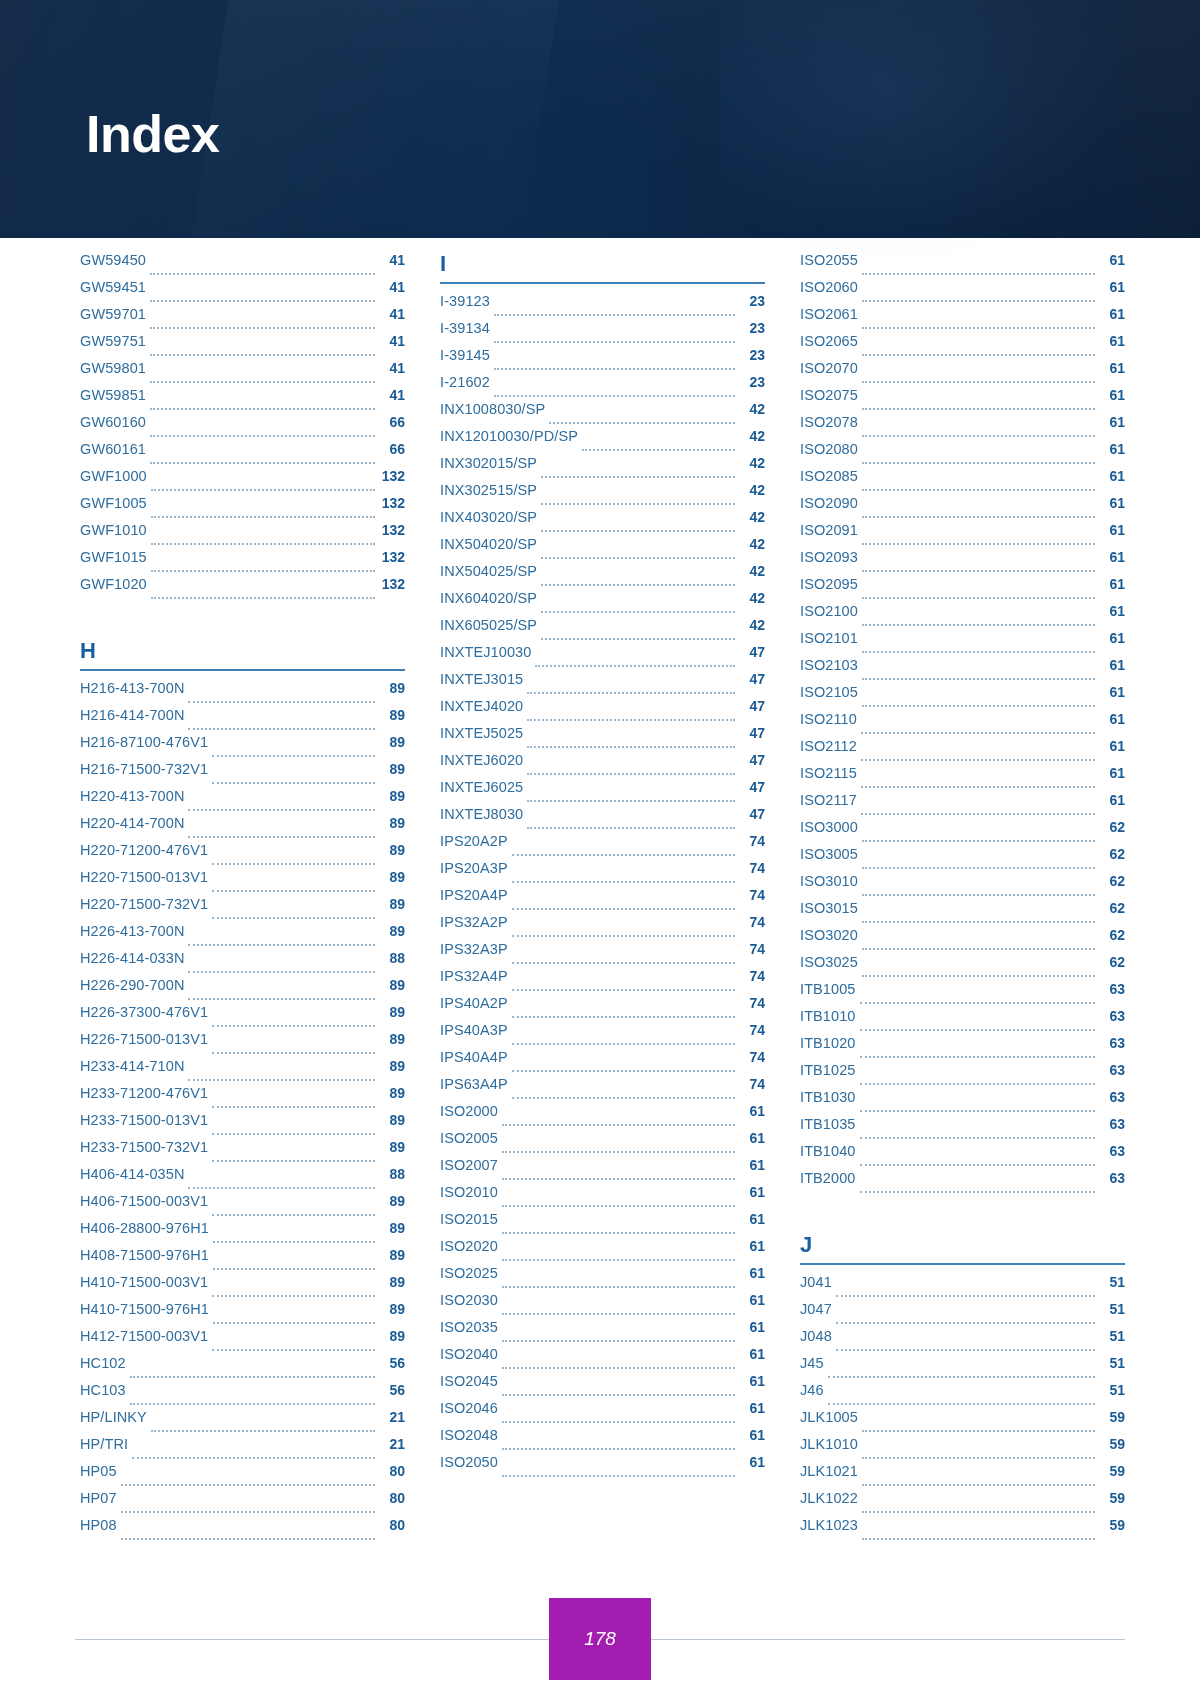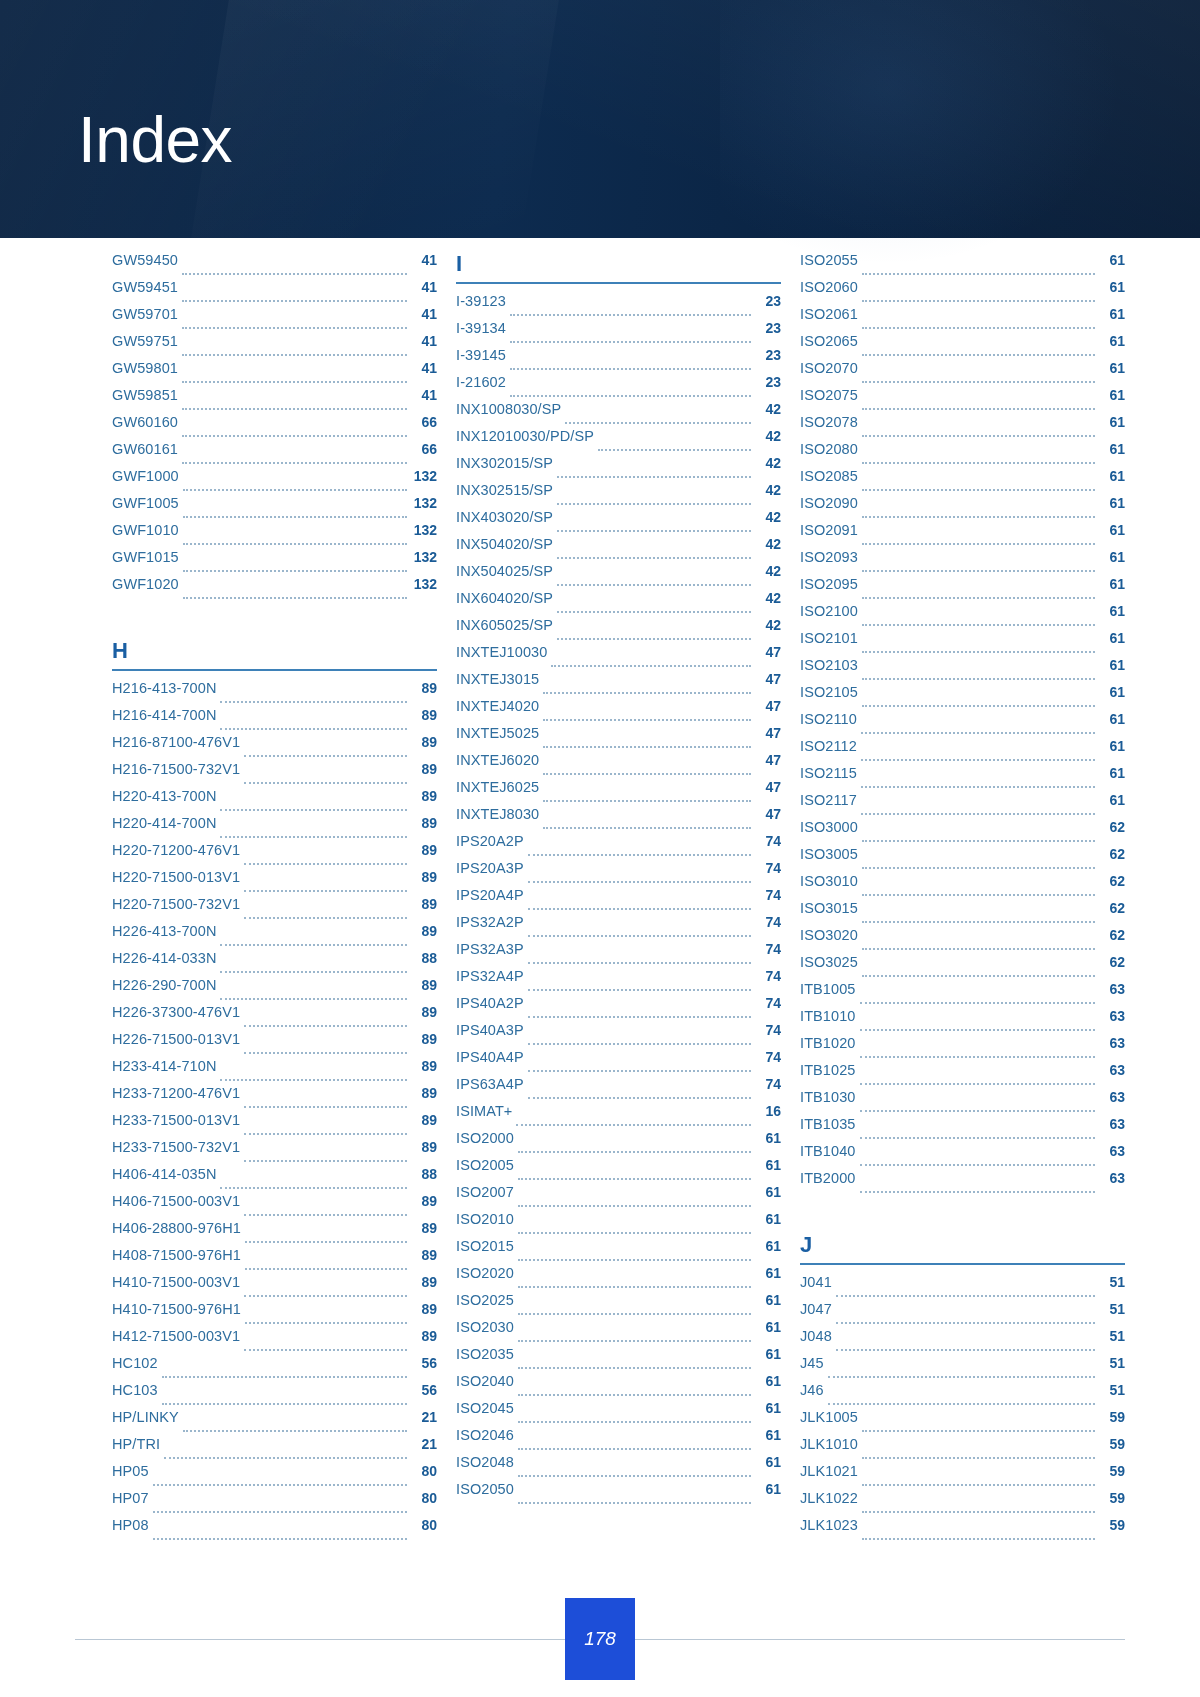--- a/index.html
+++ b/index.html
@@ -41,39 +41,38 @@
   .header-banner::after {
     content: "";
     position: absolute;
     top: -40px; right: 60px;
     width: 420px; height: 320px;
     background: radial-gradient(ellipse at 40% 40%, rgba(70,120,180,0.14), rgba(10,35,66,0) 65%);
   }
 
   .page-title {
     position: absolute;
-    left: 78px;
+    left: 86px;
     top: 108px;
-    font-size: 64px;
-    font-weight: normal;
+    font-size: 52px;
+    font-weight: bold;
     color: #ffffff;
     letter-spacing: -0.5px;
     line-height: 1;
     z-index: 3;
   }
 
   
   .columns {
     position: absolute;
     top: 252px;
     left: 75px;
     width: 1050px;
     display: flex;
-    gap: 14px;
-    margin-left: 32px;
+    gap: 30px;
   }
   .column {
     width: 330px;
     display: flex;
     flex-direction: column;
   }
 
   
   .section-head {
     margin-top: 36px;
@@ -136,23 +135,23 @@
     right: 75px;
     bottom: 57px;
     height: 1px;
     background: #b9c7d4;
   }
   .footer-badge {
     position: absolute;
     left: 50%;
     transform: translateX(-50%);
     bottom: 17px;
-    width: 70px;
+    width: 102px;
     height: 82px;
-    background: #1d4ed8;
+    background: #a21caf;
     display: flex;
     align-items: center;
     justify-content: center;
     color: #ffffff;
     font-size: 19px;
     font-style: italic;
   }
 </style>
 </head>
 <body>
@@ -544,25 +543,20 @@
           <span class="entry-label">IPS40A4P</span>
           <span class="entry-dots"></span>
           <span class="entry-page">74</span>
         </div>
         <div class="entry">
           <span class="entry-label">IPS63A4P</span>
           <span class="entry-dots"></span>
           <span class="entry-page">74</span>
         </div>
         <div class="entry">
-          <span class="entry-label">ISIMAT+</span>
-          <span class="entry-dots"></span>
-          <span class="entry-page">16</span>
-        </div>
-        <div class="entry">
           <span class="entry-label">ISO2000</span>
           <span class="entry-dots"></span>
           <span class="entry-page">61</span>
         </div>
         <div class="entry">
           <span class="entry-label">ISO2005</span>
           <span class="entry-dots"></span>
           <span class="entry-page">61</span>
         </div>
         <div class="entry">

